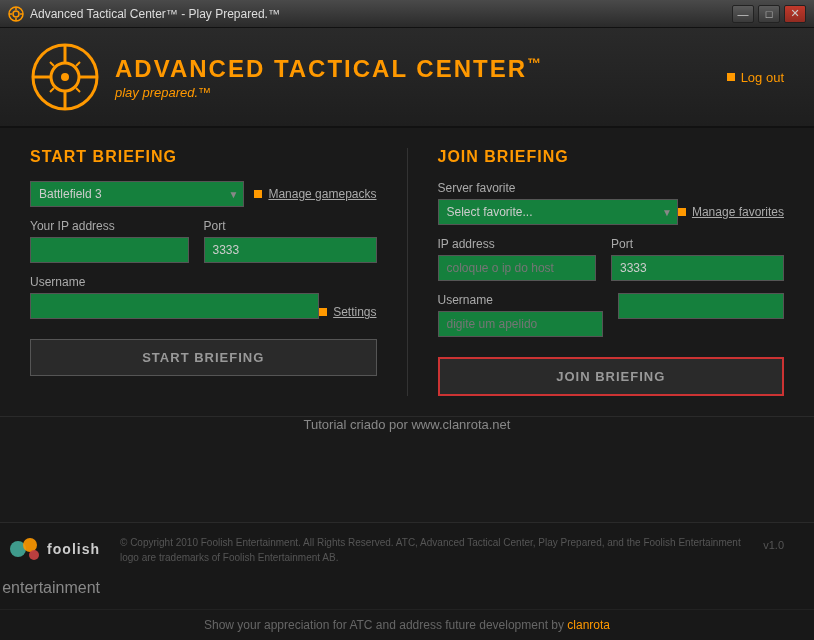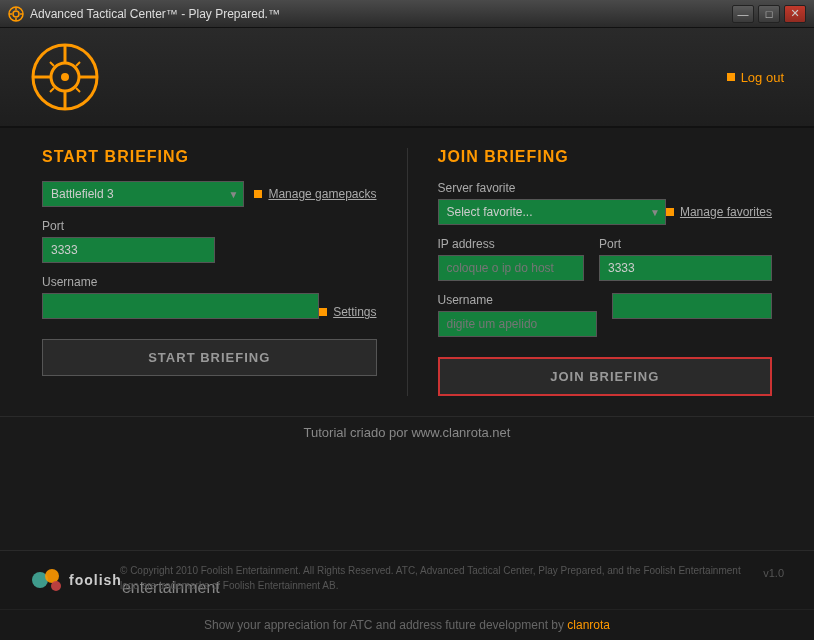--- a/index.html
+++ b/index.html
@@ -98,21 +98,21 @@
     }
     .header-right .sq {
       width: 8px;
       height: 8px;
       background: #f90;
       display: inline-block;
     }
 
     
     .main-content {
-      padding: 20px 42px;
+      padding: 20px 30px;
       display: flex;
       gap: 30px;
     }
 
     
     .panel {
       flex: 1;
     }
     .panel-title {
       color: #f90;
@@ -225,21 +225,20 @@
       font-size: 13px;
       font-weight: bold;
       letter-spacing: 1px;
       cursor: pointer;
       margin-top: 8px;
     }
 
     
     .tutorial-bar {
       text-align: center;
-      padding: 8px;
       color: #888;
       font-size: 13px;
       border-top: 1px solid #2a2a2a;
     }
 
     
     .footer {
       position: absolute;
       bottom: 0;
       left: 0;
@@ -252,22 +251,22 @@
       align-items: flex-start;
       padding: 12px 30px;
       gap: 20px;
     }
     .footer-logo {
       flex-shrink: 0;
       width: 70px;
     }
     .foolish-logo {
       display: flex;
-      flex-direction: row;
-      align-items: center;
+      flex-direction: column;
+      align-items: flex-end;
     }
     .foolish-top {
       display: flex;
       align-items: center;
       gap: 4px;
     }
     .foolish-icon {
       width: 35px;
       height: 28px;
     }
@@ -337,20 +336,26 @@
       <line x1="35" y1="3" x2="35" y2="21" stroke="#f90" stroke-width="3"></line>
       <line x1="35" y1="49" x2="35" y2="67" stroke="#f90" stroke-width="3"></line>
       <line x1="3" y1="35" x2="21" y2="35" stroke="#f90" stroke-width="3"></line>
       <line x1="49" y1="35" x2="67" y2="35" stroke="#f90" stroke-width="3"></line>
 
       <line x1="20" y1="20" x2="24" y2="24" stroke="#f90" stroke-width="2"></line>
       <line x1="50" y1="20" x2="46" y2="24" stroke="#f90" stroke-width="2"></line>
       <line x1="20" y1="50" x2="24" y2="46" stroke="#f90" stroke-width="2"></line>
       <line x1="50" y1="50" x2="46" y2="46" stroke="#f90" stroke-width="2"></line>
     </svg>
+    <div class="logo-text">
+      <div class="logo-title">
+        <span>ADVANCED TACTICAL CENTER</span><span style="font-size:14px; vertical-align:super;">™</span>
+      </div>
+      <div class="logo-subtitle">play prepared.™</div>
+    </div>
   </div>
   <div class="header-right">
     <span class="sq"></span>
     <span>Log out</span>
   </div>
 </div>
 
 <div class="main-content">
 
   <div class="panel">
@@ -364,20 +369,24 @@
           </select>
         </div>
         <div class="link-row" style="margin:0;">
           <span class="link-sq"></span>
           <span class="link-text">Manage gamepacks</span>
         </div>
       </div>
     </div>
 
     <div class="field-row-inline">
+      <div class="field-group grow">
+        <div class="field-label">Your IP address</div>
+        <input type="text" value="" style="">
+      </div>
       <div class="field-group">
         <div class="field-label">Port</div>
         <input type="text" class="port-input" value="3333" style="">
       </div>
     </div>
 
     <div class="field-row">
       <div class="field-label">Username</div>
       <div style="display:flex; align-items:flex-end;">
         <input type="text" style="flex: 1 1 0%;" value="">

